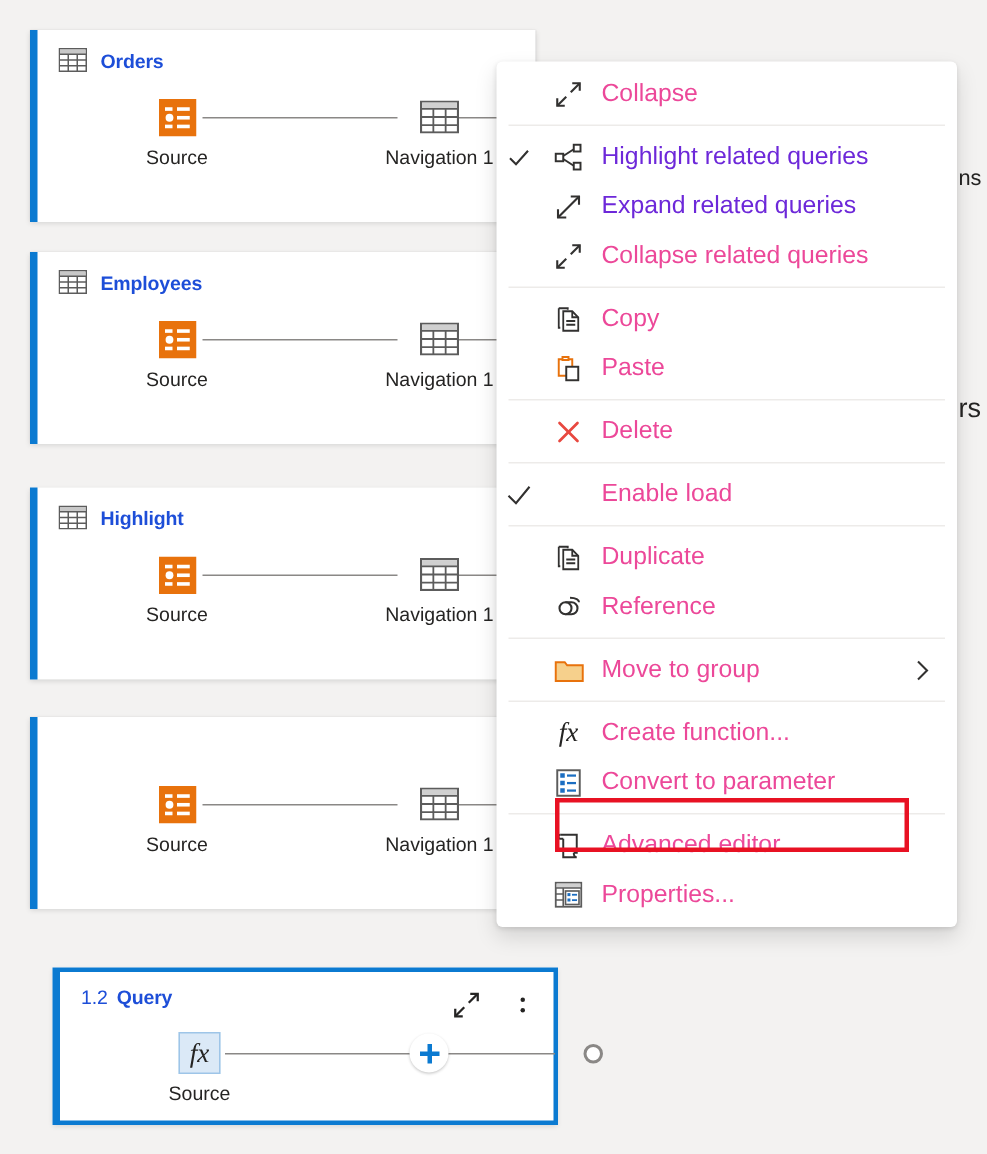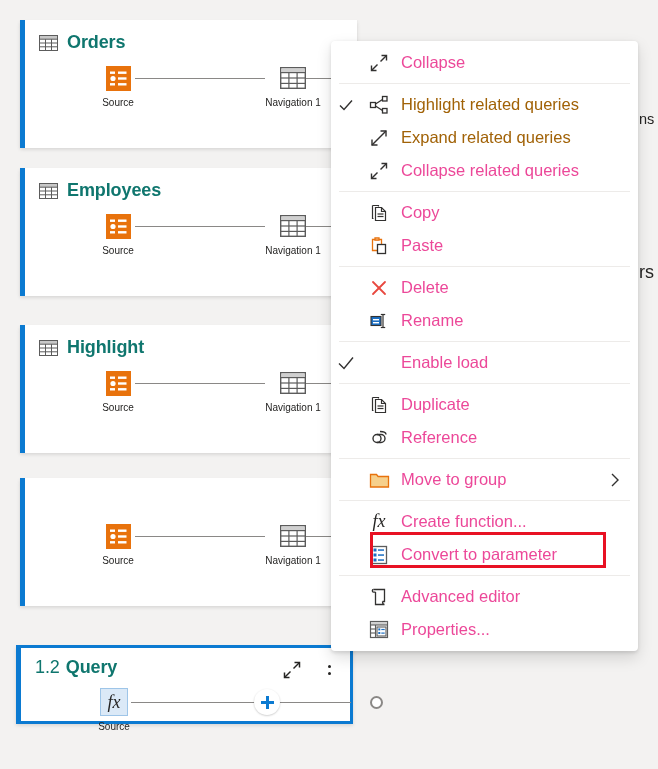--- a/index.html
+++ b/index.html
@@ -37,23 +37,23 @@
 
   .card-title {
     position: absolute;
     left: 14px; top: 12px;
     display: flex;
     align-items: center;
     gap: 9px;
     white-space: nowrap;
   }
   .card-title .title-text {
-    font-size: 18px;
+    font-size: 13px;
     font-weight: bold;
-    color: #0f766e;
+    color: #1d4ed8;
     letter-spacing: -0.1px;
   }
   .card-title .title-text.mixed {
     font-weight: normal;
   }
 
   
   .icon-table-grey {
     width: 19px; height: 16px;
     position: relative;
@@ -76,21 +76,21 @@
     margin-left: -48px;
   }
   .step .glyph {
     height: 28px;
     display: flex;
     align-items: center;
     justify-content: center;
   }
   .step .label {
     margin-top: 5px;
-    font-size: 10px;
+    font-size: 13px;
     color: #252423;
     white-space: nowrap;
   }
   .connector {
     position: absolute;
     height: 1px;
     background: #8a8886;
     top: 14px;
   }
 
@@ -183,21 +183,21 @@
     width: 36px;
     flex: none;
     display: flex; align-items: center; justify-content: center;
   }
   .mi .mlabel {
     font-size: 16.5px;
     color: #ec4899;
     white-space: nowrap;
     padding-left: 4px;
   }
-  .mi.disabled .mlabel { color: #a16207; }
+  .mi.disabled .mlabel { color: #6d28d9; }
   .mi .submenu-arrow {
     margin-left: auto;
     padding-right: 8px;
     color: #323130;
     display:flex; align-items:center;
   }
   .menu-sep {
     height: 1px;
     background: #edebe9;
     margin: 4px 8px;
@@ -392,21 +392,21 @@
           <line x1="0.7" y1="16.4" x2="25.3" y2="16.4" stroke="#5c5c5c" stroke-width="1.2"></line>
           <line x1="8.9" y1="5.6" x2="8.9" y2="21.3" stroke="#5c5c5c" stroke-width="1.2"></line>
           <line x1="17.1" y1="5.6" x2="17.1" y2="21.3" stroke="#5c5c5c" stroke-width="1.2"></line>
         </svg>
       </div>
       <div class="label">Navigation 1</div>
     </div>
   </div>
 </div>
 
-<div class="query-card selected" style="left:16px; top:645px; width:337px; height:79px;text-decoration:underline;">
+<div class="query-card selected" style="left:35px; top:645px; width:337px; height:105px;text-decoration:underline;">
   <div class="card-title" style="left:14px; top:9px;">
     <span class="title-text mixed">1.2</span>
     <span class="title-text" style="margin-left:-3px;">Query</span>
   </div>
   <div class="card-tools" style="right:14px;">
     <span class="collapse-glyph">
       <svg width="20" height="20" viewBox="0 0 20 20">
         <g stroke="#252423" stroke-width="1.5" fill="none">
           <line x1="2.5" y1="17.5" x2="8.5" y2="11.5"></line>
           <polyline points="2.5,12.5 2.5,17.5 7.5,17.5" fill="none"></polyline>
@@ -543,36 +543,20 @@
       <svg width="20" height="20" viewBox="0 0 20 20">
         <g stroke="#e8483f" stroke-width="1.8" stroke-linecap="round">
           <line x1="4" y1="4" x2="16" y2="16"></line>
           <line x1="16" y1="4" x2="4" y2="16"></line>
         </g>
       </svg>
     </span>
     <span class="mlabel">Delete</span>
   </div>
 
-  <div class="mi">
-    <span class="check"></span>
-    <span class="micon">
-      <svg width="20" height="20" viewBox="0 0 20 20">
-        <rect x="2" y="5.5" width="10" height="9" fill="#1b6ec2" stroke="#323130" stroke-width="1.1"></rect>
-        <rect x="4" y="8" width="6" height="1.4" fill="#fff"></rect>
-        <rect x="4" y="11" width="6" height="1.4" fill="#fff"></rect>
-        <g stroke="#323130" stroke-width="1.2" fill="none">
-          <line x1="14" y1="3.5" x2="14" y2="16.5"></line>
-          <path d="M11.8 3.5 h4.4"></path>
-          <path d="M11.8 16.5 h4.4"></path>
-        </g>
-      </svg>
-    </span>
-    <span class="mlabel">Rename</span>
-  </div>
   <div class="menu-sep"></div>
 
   <div class="mi">
     <span class="check">
       <svg width="18" height="18" viewBox="0 0 18 18">
           <polyline points="2,9.5 7,14.5 16,3.5" fill="none" stroke="#323130" stroke-width="1.4"></polyline>
         </svg>
     </span>
     <span class="micon"></span>
     <span class="mlabel">Enable load</span>

